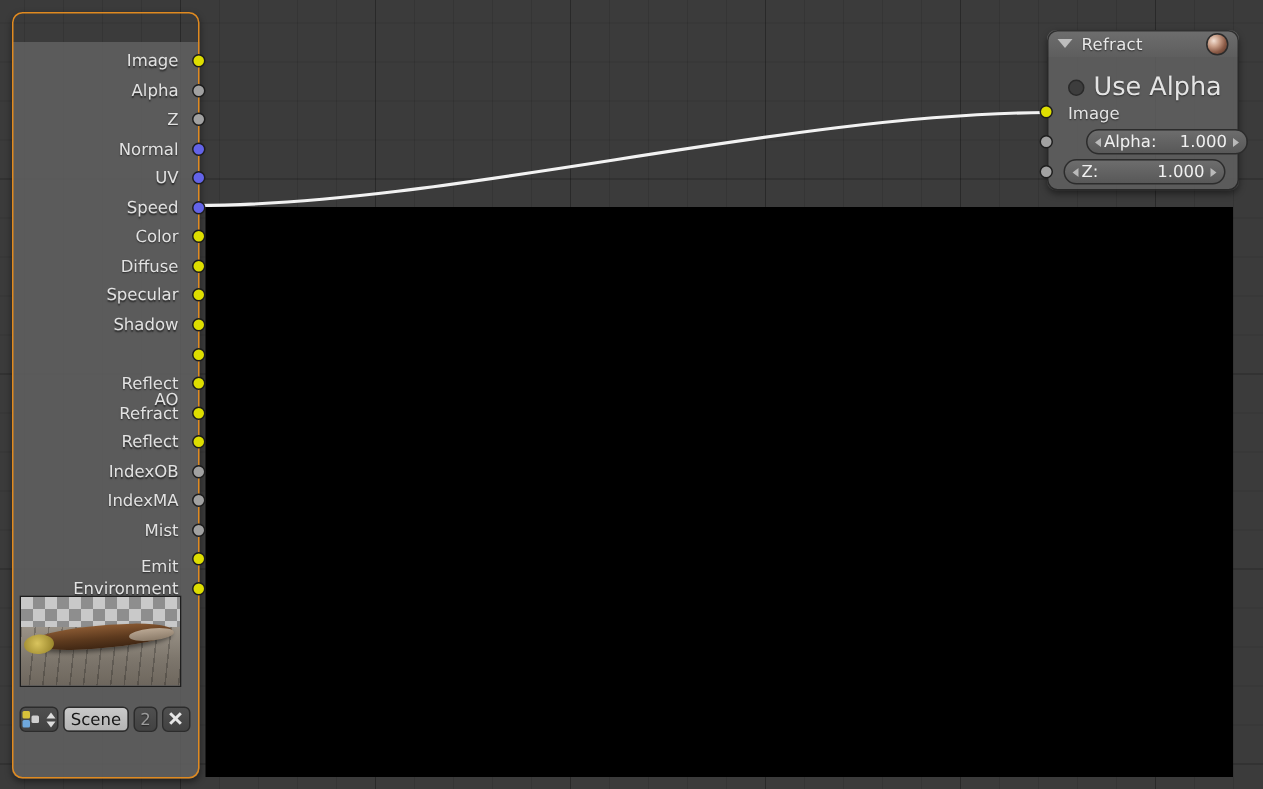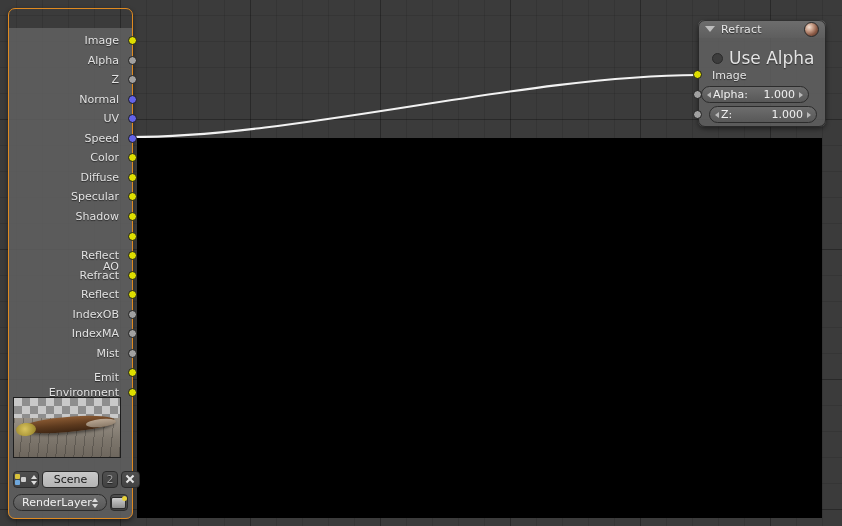--- a/index.html
+++ b/index.html
@@ -219,54 +219,39 @@
       </div>
 
     <div class="preview" style="left:5px;top:389px;">
       <div class="checker"></div>
       <div class="planks"></div>
       <div class="log"></div>
       <div class="log-cap"></div>
       <div class="log-tail"></div>
     </div>
 
-    <div class="widget-row" style="left:5px;top:463px;width:127px;gap:3px;">
+    <div class="widget-row" style="left:5px;top:463px;width:114px;gap:3px;">
       <div class="btn dark" style="width:26px;">
         <span class="browse-ico">
           <i style="background:#d8c23a;left:0;top:0;"></i>
           <i style="background:#6fa8dc;left:0;top:6px;"></i>
           <i style="background:#cfcfcf;left:6px;top:3px;"></i>
         </span>
         <span class="updown" style="margin-left:2px;">
           <span class="upT"></span>
             <span class="dnT"></span>
         </span>
       </div>
       <div class="btn light" style="flex:1 1 auto;">Scene</div>
       <div class="btn dark" style="width:16px;color:#9a9a9a;">2</div>
       <div class="btn dark" style="width:19px;">
         <span class="xmark"></span>
       </div>
     </div>
 
-    <div class="widget-row" style="left:5px;top:486px;width:115px;gap:3px;">
-      <div class="pill" style="flex:1 1 auto;padding:0 8px;justify-content:space-between;">
-        <span>RenderLayer</span>
-        <span class="updown">
-          <span class="upT"></span>
-            <span class="dnT"></span>
-        </span>
-      </div>
-      <div class="btn dark" style="width:21px;">
-        <span style="display:block;width:13px;height:10px;border-radius:2px;
-              background:linear-gradient(#cfcfcf,#8f8f8f);border:1px solid #2b2b2b;position:relative;">
-          <span style="position:absolute;right:-2px;top:-2px;width:5px;height:5px;border-radius:50%;background:#e8d23a;"></span>
-        </span>
-      </div>
-    </div>
   </div>
 
   <div class="node" id="vw" style="left:698px;top:20px;width:128px;height:107px;">
     <div class="body" style="top:18px;"></div>
     <div class="hdr" style="height:18px;background:linear-gradient(#6e6e6e,#5e5e5e);">
       <span class="tri grey"></span>
       <span class="hdr-title">Refract</span>
       <span class="hdr-icon"></span>
     </div>
     <div class="frame"></div>
@@ -274,21 +259,21 @@
     <div style="position:absolute;left:14px;top:28px;display:flex;align-items:center;gap:6px;">
       <span class="checkbox"></span>
       <span style="color:#e4e4e4;font-size:17px;text-shadow:0 1px 1px rgba(0,0,0,.55);">Use Alpha</span>
     </div>
 
     <span class="sock img" style="left:-5px;top:50px;"></span>
     <span style="position:absolute;left:14px;top:49px;color:#e4e4e4;font-size:11px;
                  text-shadow:0 1px 1px rgba(0,0,0,.55);">Image</span>
 
     <span class="sock val" style="left:-5px;top:70px;"></span>
-    <div class="pill" style="position:absolute;left:3px;top:66px;width:108px;padding:0 5px;
+    <div class="pill" style="position:absolute;left:26px;top:66px;width:108px;padding:0 5px;
                 justify-content:space-between;">
       <span class="lArrow"></span>
       <span style="margin-left:2px;">Alpha:</span>
       <span style="margin-left:auto;margin-right:4px;">1.000</span>
       <span class="rArrow"></span>
     </div>
 
     <span class="sock val" style="left:-5px;top:90px;"></span>
     <div class="pill" style="position:absolute;left:11px;top:86px;width:108px;padding:0 5px;
                 justify-content:space-between;">

